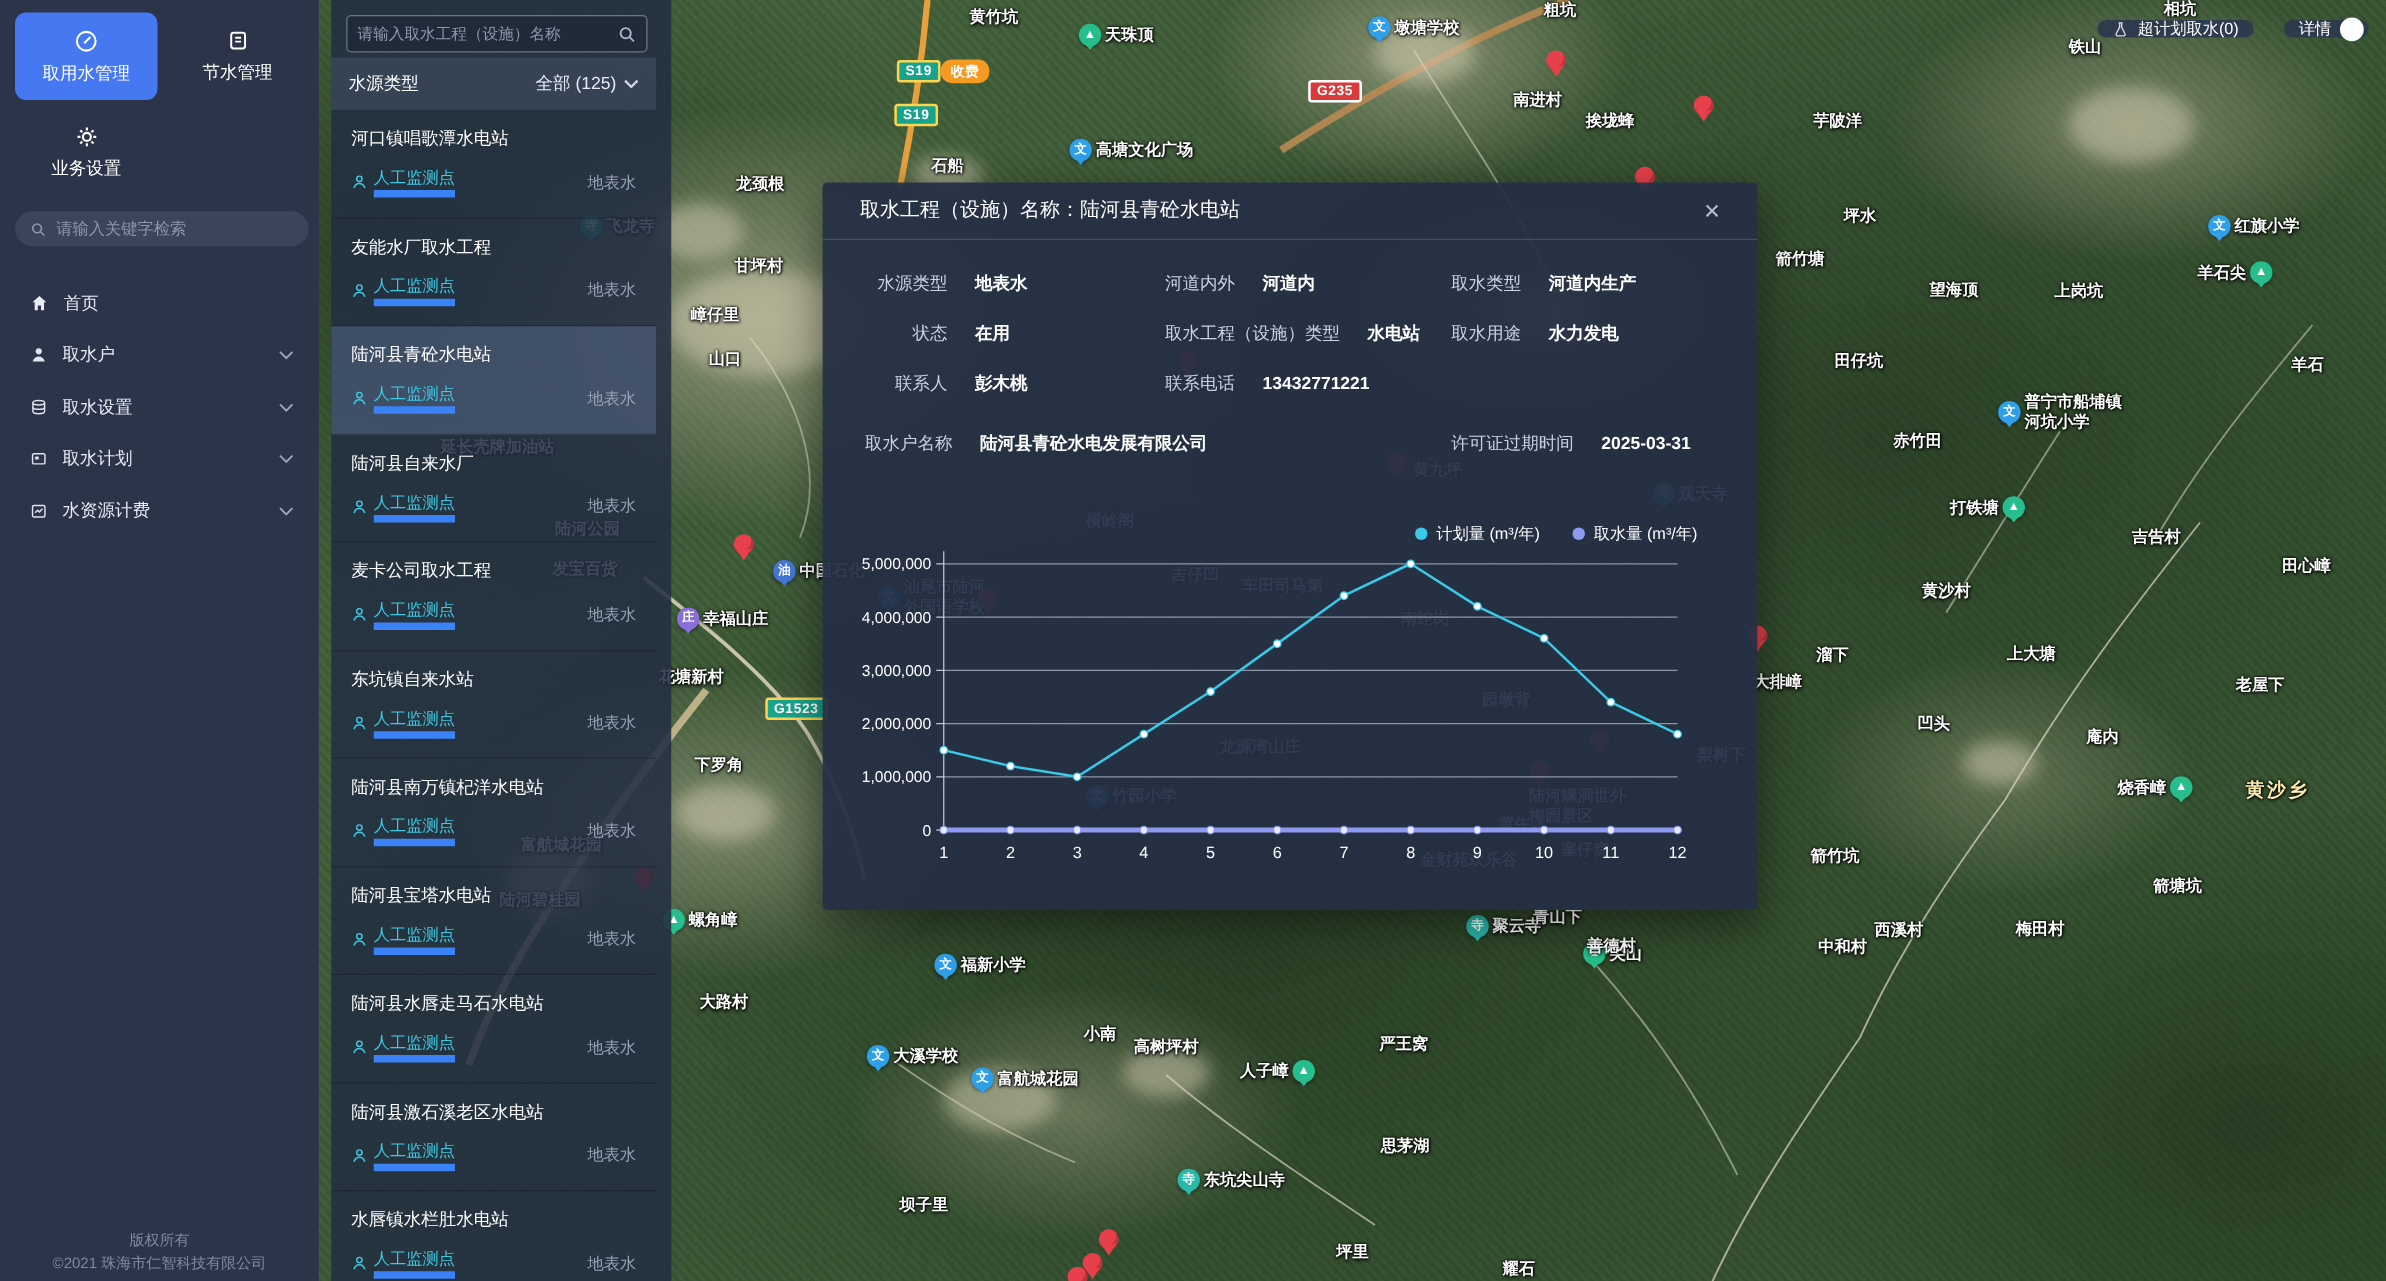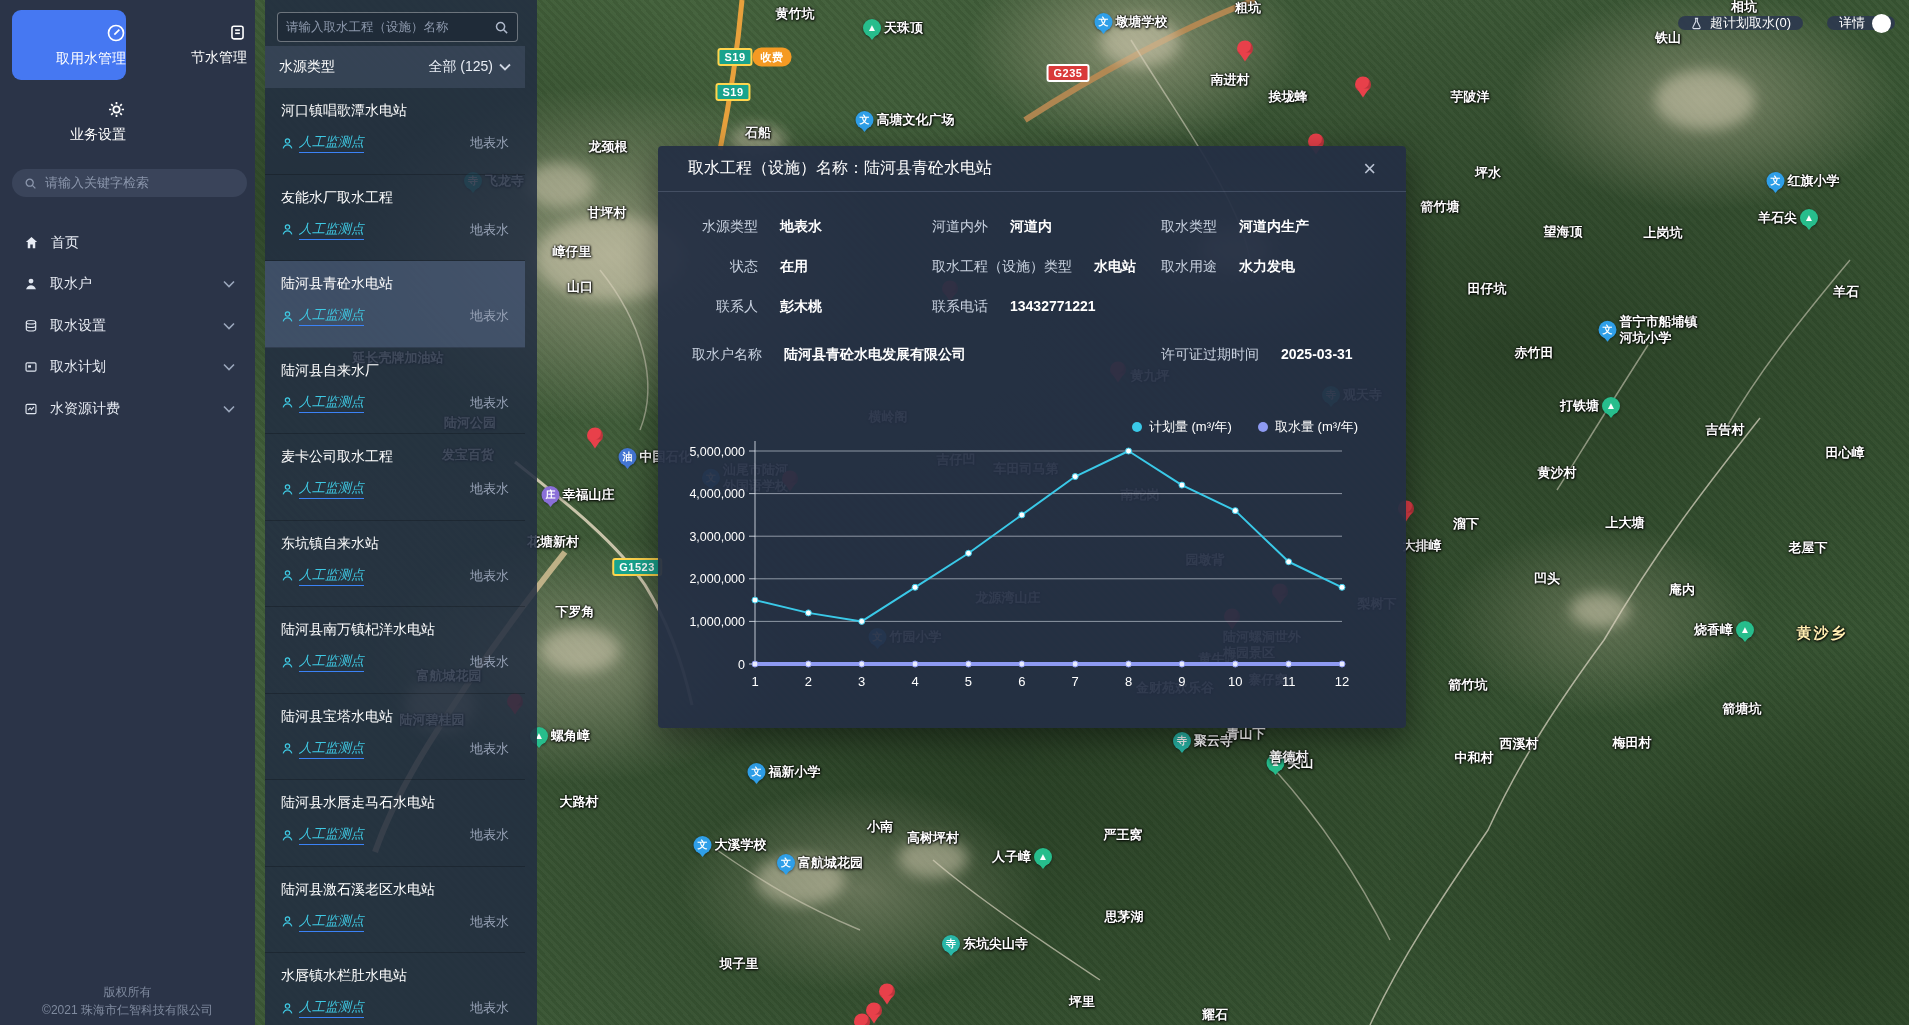--- a/index.html
+++ b/index.html
@@ -56,27 +56,27 @@
   .p-ph { color:#8d99ad; font-size:12.5px; flex:1; }
   .p-head { position:absolute; left:0; top:46px; width:260px; height:42px; background:rgba(96,112,140,.28);
     display:flex; align-items:center; padding:0 14px; color:#fff; font-size:14px; }
   .p-filter { margin-left:auto; display:flex; align-items:center; gap:6px; color:#e8edf5; cursor:pointer; }
   .p-list { position:absolute; left:0; top:88px; width:260px; height:937px; overflow:hidden; }
   .station-item { position:relative; height:86.5px; padding:14px 16px 0 16px; border-bottom:1px solid rgba(0,0,0,.22); cursor:pointer; }
   .station-item.selected { background:rgba(96,116,150,.45); }
   .st-name { color:#fff; font-size:14px; }
   .st-sub { margin-top:13px; display:flex; align-items:center; }
   .st-monitor { display:flex; align-items:center; gap:5px; color:#3fc9e3; font-size:13px; cursor:pointer; }
-  .st-mtext { border-bottom:1px solid #3b82f6; padding-bottom:1px;font-style:italic; }
+  .st-mtext { border-bottom:6px solid #3b82f6; padding-bottom:1px; }
   .st-src { margin-left:auto; color:#98a3b7; font-size:13px; }
 
   
   .sidebar { position:absolute; left:0; top:0; width:255px; height:1025px; background:#2b3448; z-index:20; }
   .modules { position:absolute; left:12px; top:10px; width:235px; display:grid; grid-template-columns:114px 114px; gap:7px; }
-  .module-btn { height:70px; border-radius:9px; display:flex; flex-direction:column; align-items:flex-end;
+  .module-btn { height:70px; border-radius:9px; display:flex; flex-direction:column; align-items:center;
     justify-content:center; gap:7px; color:#fff; font-size:14px; cursor:pointer; }
   .module-btn.active { background:#4678f2; }
   .s-search { position:absolute; left:12px; top:169px; width:235px; height:28px; border-radius:15px;
     background:#3a445a; display:flex; align-items:center; gap:8px; padding:0 12px; cursor:text; }
   .s-search span { color:#8b96ac; font-size:13px; }
   .menu { position:absolute; left:0; top:222px; width:255px; }
   .menu-item { position:relative; height:41.5px; display:flex; align-items:center; gap:12px; padding:0 20px 0 24px;
     color:#e8ecf4; font-size:14px; cursor:pointer; }
   .menu-item.active { background:#3d6ef2; border-radius:6px; margin:0 3px; padding-left:21px; }
   .menu-item .chev { margin-left:auto; }

